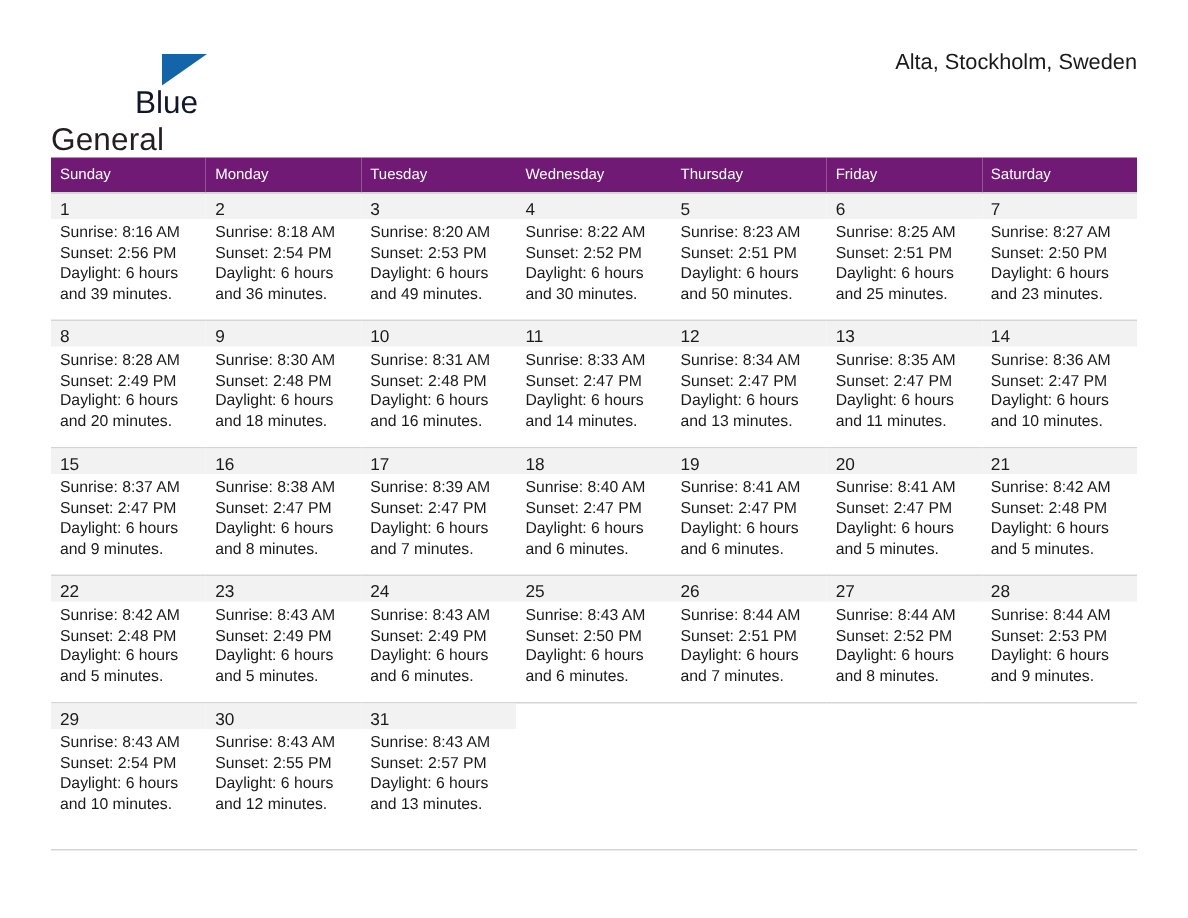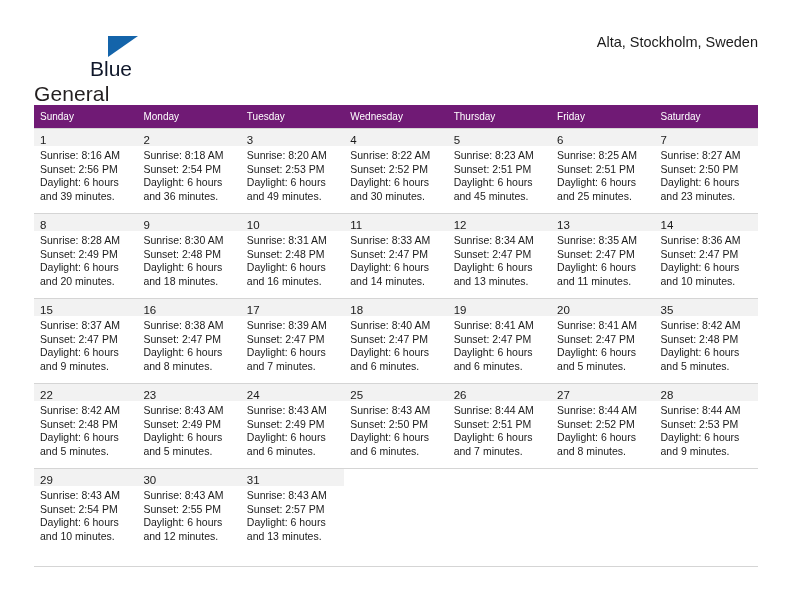--- a/index.html
+++ b/index.html
@@ -229,21 +229,21 @@
               </div>
             </div>
           </td>
           <td>
             <div class="daycell filled">
               <div class="daynum-band"><span class="daynum">5</span></div>
               <div class="daybody">
                 <div class="dayline">Sunrise: 8:23 AM</div>
                 <div class="dayline">Sunset: 2:51 PM</div>
                 <div class="dayline">Daylight: 6 hours</div>
-                <div class="dayline">and 45 minutes.</div>
+                <div class="dayline">and 50 minutes.</div>
               </div>
             </div>
           </td>
           <td>
             <div class="daycell filled">
               <div class="daynum-band"><span class="daynum">6</span></div>
               <div class="daybody">
                 <div class="dayline">Sunrise: 8:25 AM</div>
                 <div class="dayline">Sunset: 2:51 PM</div>
                 <div class="dayline">Daylight: 6 hours</div>
@@ -404,21 +404,21 @@
               <div class="daybody">
                 <div class="dayline">Sunrise: 8:41 AM</div>
                 <div class="dayline">Sunset: 2:47 PM</div>
                 <div class="dayline">Daylight: 6 hours</div>
                 <div class="dayline">and 5 minutes.</div>
               </div>
             </div>
           </td>
           <td>
             <div class="daycell filled">
-              <div class="daynum-band"><span class="daynum">35</span></div>
+              <div class="daynum-band"><span class="daynum">21</span></div>
               <div class="daybody">
                 <div class="dayline">Sunrise: 8:42 AM</div>
                 <div class="dayline">Sunset: 2:48 PM</div>
                 <div class="dayline">Daylight: 6 hours</div>
                 <div class="dayline">and 5 minutes.</div>
               </div>
             </div>
           </td>
         </tr>
         <tr class="week-row">

